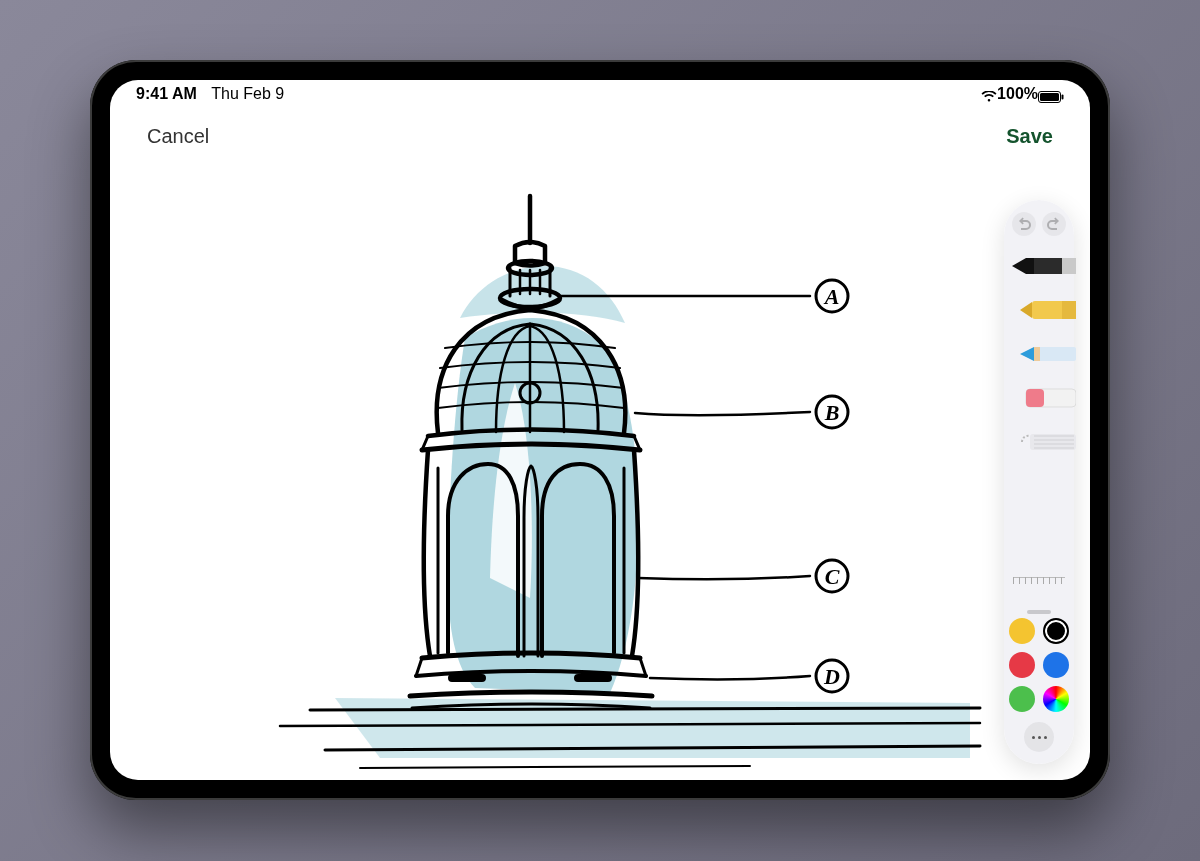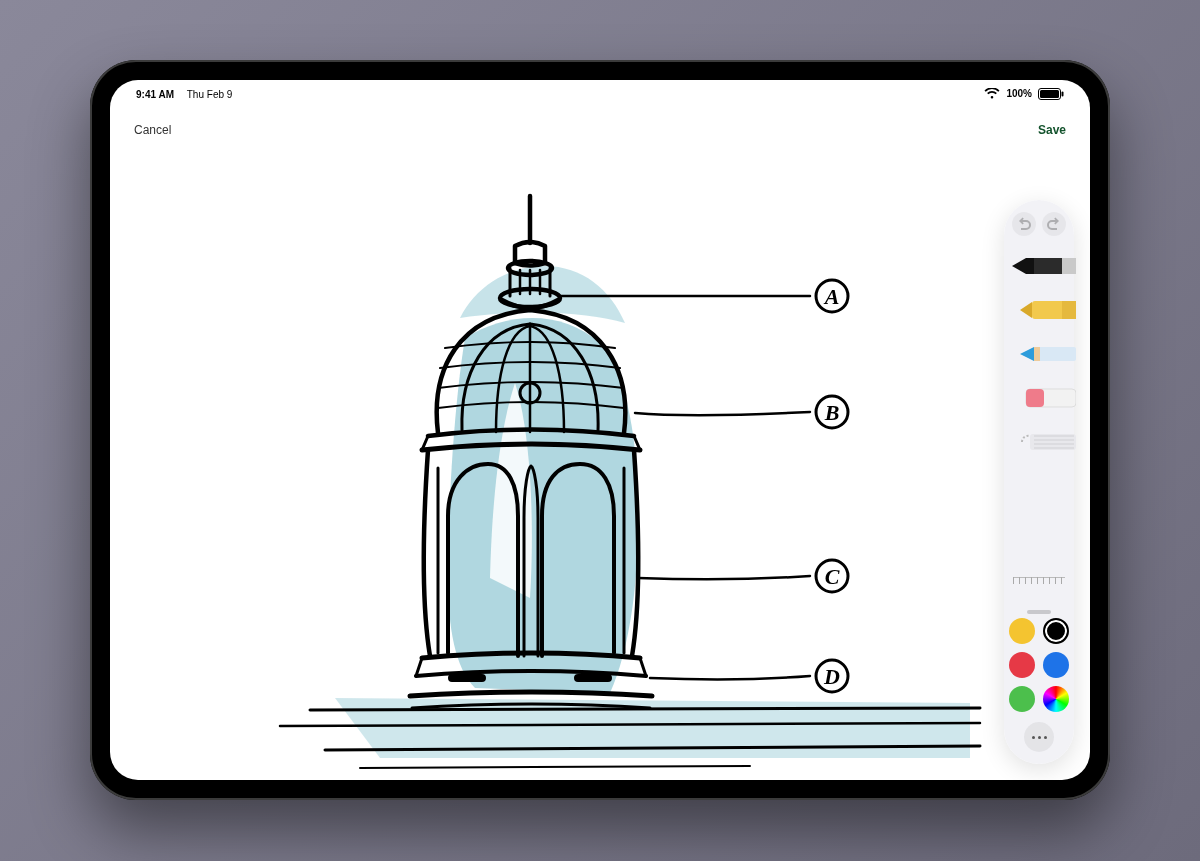--- a/index.html
+++ b/index.html
@@ -1,23 +1,23 @@
 <!DOCTYPE html>
 <html><head>
 <meta charset="utf-8">
 <style>
   html,body{margin:0;padding:0;width:1200px;height:861px;background:linear-gradient(135deg,#8a889a 0%,#6d6b7c 100%);font-family:-apple-system,Helvetica,Arial,sans-serif;overflow:hidden}
   .device{position:absolute;left:90px;top:60px;width:1020px;height:740px;border-radius:46px;background:#000;box-shadow:0 30px 60px rgba(0,0,0,.45),inset 0 0 0 2px #3b3b3b}
   .screen{position:absolute;left:20px;top:20px;right:20px;bottom:20px;border-radius:28px;background:#fff;overflow:hidden}
-  .statusbar{position:absolute;left:0;right:0;top:0;height:28px;display:flex;justify-content:space-between;align-items:center;padding:0 26px;font-size:10px;font-weight:600;color:#000}
+  .statusbar{position:absolute;left:0;right:0;top:0;height:28px;display:flex;justify-content:space-between;align-items:center;padding:0 26px;font-size:16px;font-weight:600;color:#000}
   .sb-left .time{font-weight:700;margin-right:10px}
   .sb-left .date{font-weight:500}
-  .sb-right{display:flex;align-items:flex-start;gap:6px}
+  .sb-right{display:flex;align-items:flex-end;}
   .wifi-icon svg,.batt-icon svg{display:block}
-  .navbar{position:absolute;left:0;right:0;top:32px;height:36px;display:flex;justify-content:space-between;align-items:center;padding:0 24px;font-size:12px}
+  .navbar{position:absolute;left:0;right:0;top:32px;height:36px;display:flex;justify-content:space-between;align-items:flex-end;padding:0 37px;font-size:20px}
   .cancel{color:#333;font-weight:400}
   .save{color:#14532d;font-weight:700}
   .canvas{position:absolute;left:0;top:68px;right:0;bottom:0}
   .canvas svg{width:100%;height:100%}
   .palette{position:absolute;right:16px;top:120px;width:70px;height:540px;border-radius:36px;background:rgba(240,240,244,.85);backdrop-filter:blur(8px);box-shadow:0 6px 24px rgba(0,0,0,.12);display:flex;flex-direction:column;align-items:center;padding:12px 0}
   .ur-row{display:flex;gap:6px;margin-bottom:10px}
   .ur-btn{width:24px;height:24px;border-radius:12px;background:rgba(0,0,0,.05);display:flex;align-items:center;justify-content:center}
   .ur-btn svg{opacity:.38}
   .tools{display:flex;flex-direction:column;align-items:flex-end;width:100%;gap:4px;padding-right:0;flex:1}
   .tool{height:40px;width:56px;margin-right:-2px;position:relative}

